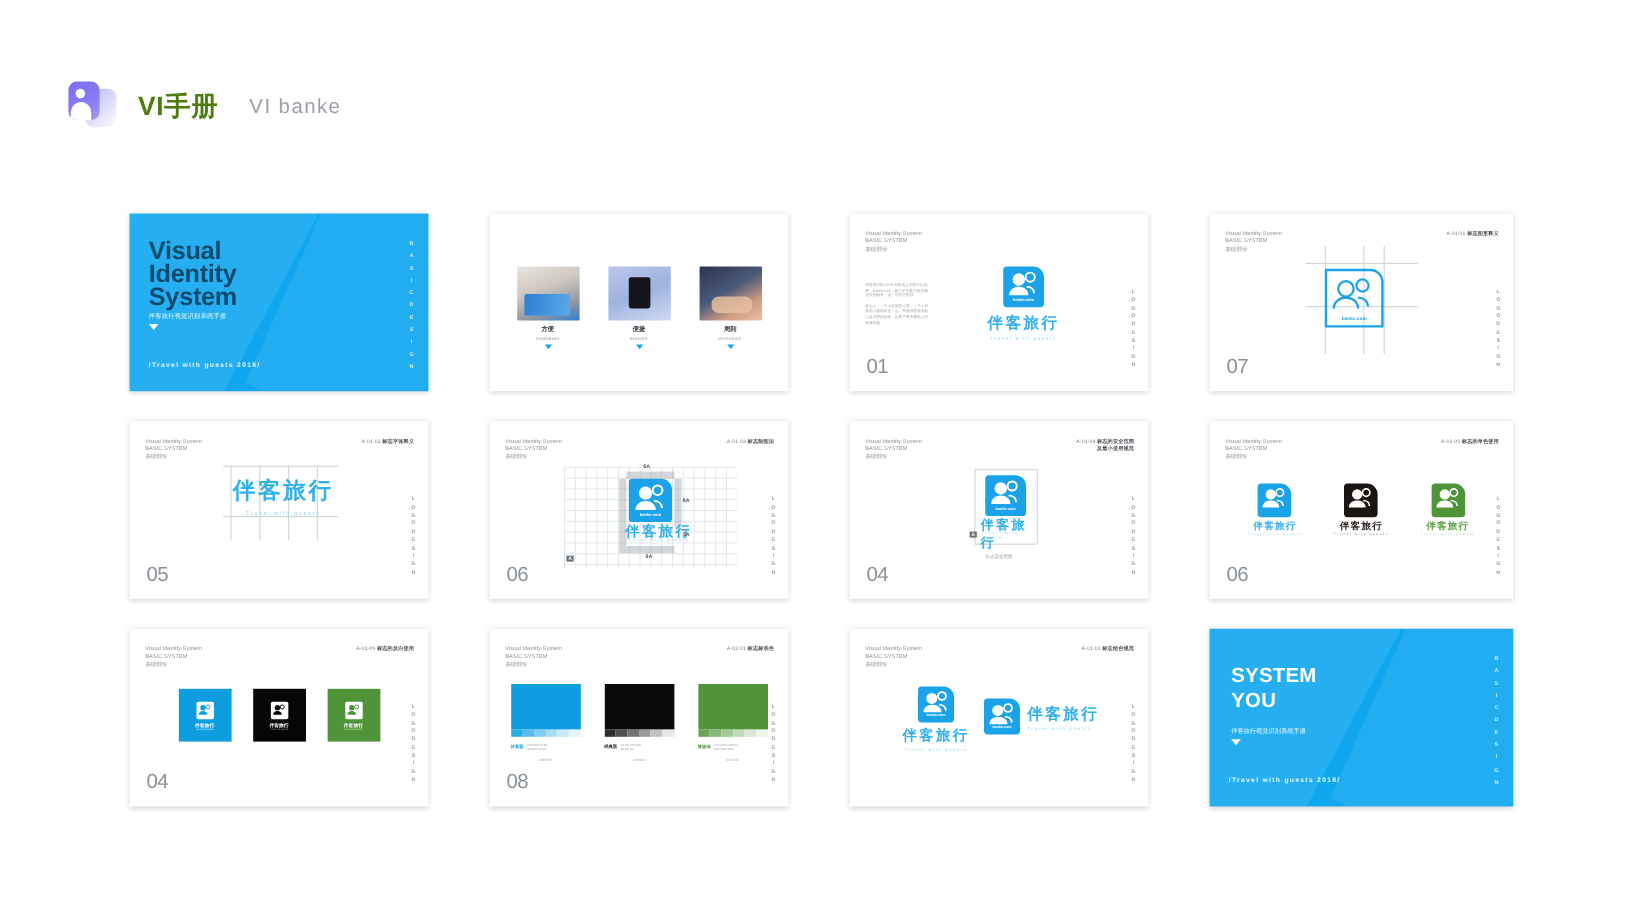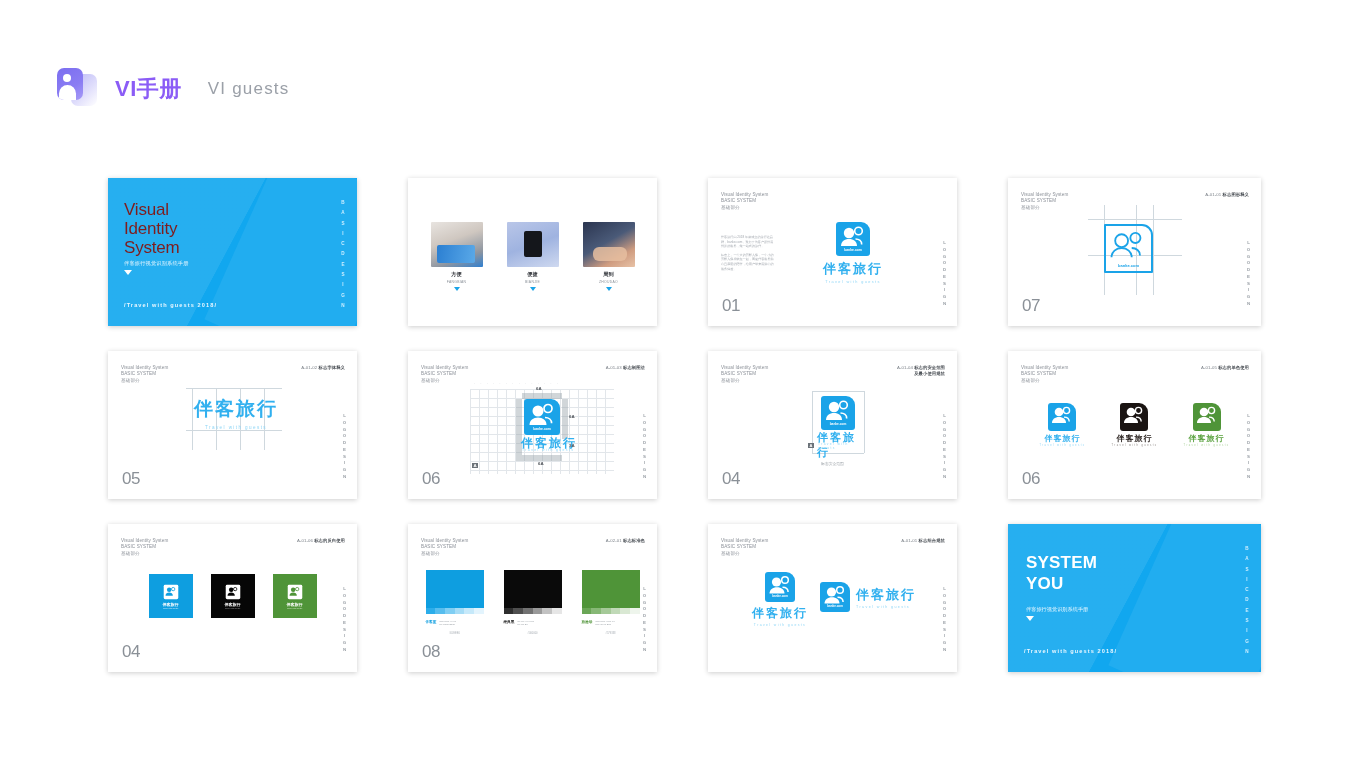--- a/index.html
+++ b/index.html
@@ -18,21 +18,21 @@
     position: absolute; left: 14px; top: 6px; width: 26px; height: 32px; border-radius: 7px;
     background: linear-gradient(135deg, #b9b6f7 0%, #dedcfb 55%, #ffffff 100%);
   }
   .bm-front {
     position: absolute; left: 0px; top: 0px; width: 26px; height: 32px; border-radius: 7px;
     background: linear-gradient(150deg, #7b6ef0 0%, #8b7df3 60%, #a79bf7 100%);
     overflow: hidden;
   }
   .bm-dot { position: absolute; left: 6px; top: 6px; width: 8px; height: 8px; border-radius: 50%; background: #fff; }
   .bm-body { position: absolute; left: 2px; top: 17px; width: 17px; height: 17px; border-radius: 50% 50% 0 0; background: #fff; }
-  .title-cn { font-size: 22px; font-weight: bold; color: #8b5cf6; letter-spacing: 0.5px; }
+  .title-cn { font-size: 22px; font-weight: bold; color: #4d7c0f; letter-spacing: 0.5px; }
   .title-en { font-size: 17px; color: #9ba0a8; margin-left: 26px; letter-spacing: 1.2px; }
 
   
   .grid { position: absolute; left: 108px; top: 178px; width: 1150px; }
   .row { display: flex; gap: 51px; margin-bottom: 25px; }
   .slide {
     position: relative; width: 249px; height: 148px; background: #fff;
     box-shadow: 0 1px 5px rgba(0,0,0,0.20);
     overflow: hidden; flex: 0 0 auto;
   }
@@ -42,22 +42,22 @@
   .cover { background: #11a7ef; }
   .cover .diag1 {
     position: absolute; left: 0; top: 0; width: 100%; height: 100%;
     background: linear-gradient(118deg, rgba(255,255,255,0.09) 0%, rgba(255,255,255,0.09) 48%, rgba(255,255,255,0) 48.2%);
   }
   .cover .diag2 {
     position: absolute; right: -20px; bottom: -30px; width: 140px; height: 190px;
     background: rgba(255,255,255,0.07); transform: rotate(24deg);
   }
   .cover-title {
-    position: absolute; left: 16px; top: 22px; color: #7f1d1d; font-weight: normal;
-    font-size: 17px; line-height: 19px; letter-spacing: -0.2px;
+    position: absolute; left: 16px; top: 22px; color: #0c4a6e; font-weight: bold;
+    font-size: 21px; line-height: 19px; letter-spacing: -0.2px;
   }
   .cover-sub {
     position: absolute; left: 16px; top: 82px; color: #e6f6ff; font-size: 5.2px; letter-spacing: .2px;
   }
   .cover-caret {
     position: absolute; left: 16px; top: 92px; width: 0; height: 0;
     border-left: 4px solid transparent; border-right: 4px solid transparent; border-top: 5px solid #ffffff;
   }
   .cover-foot {
     position: absolute; left: 16px; bottom: 18px; color: #eaf7ff; font-size: 5.6px;
@@ -157,21 +157,21 @@
 
   <div class="header">
     <div class="brand-mark">
       <div class="bm-back"></div>
       <div class="bm-front">
           <div class="bm-dot"></div>
           <div class="bm-body"></div>
         </div>
     </div>
     <div class="title-cn">VI手册</div>
-    <div class="title-en">VI guests</div>
+    <div class="title-en">VI banke</div>
   </div>
 
   <div class="grid">
 
     <div class="row">
 
       <div class="slide cover">
         <div class="diag1"></div>
         <div class="diag2"></div>
         <div class="cover-title">

